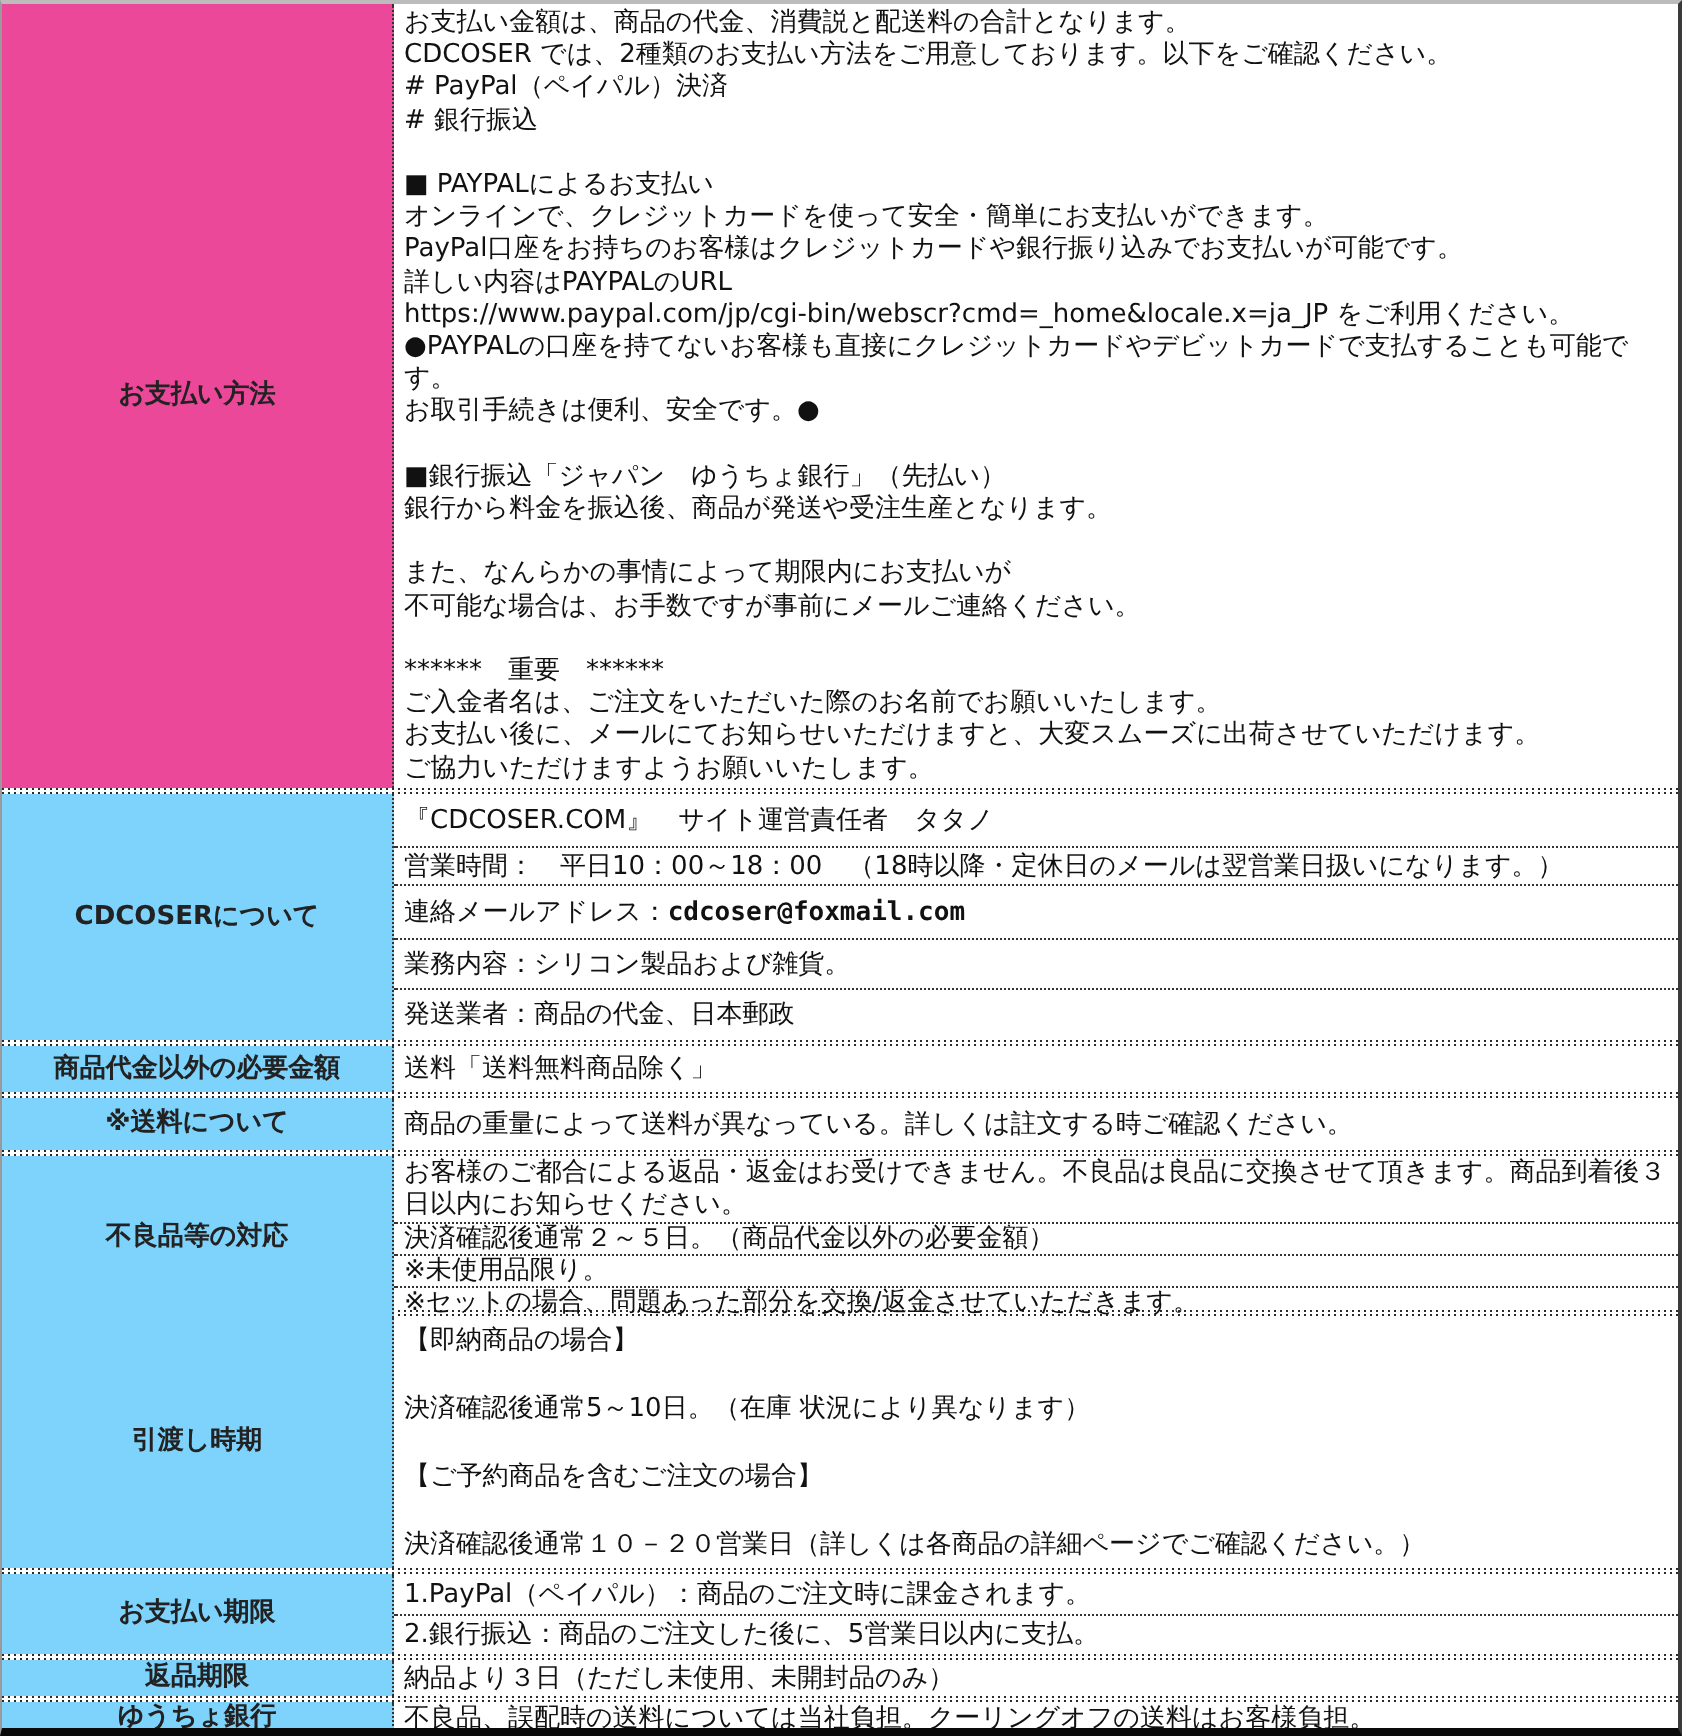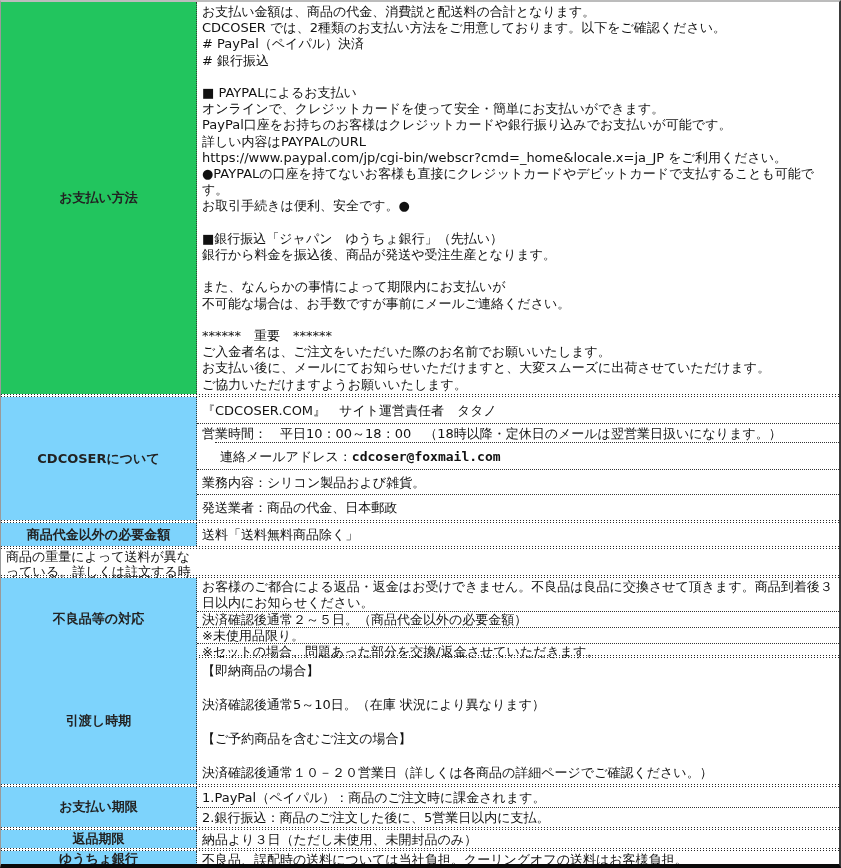--- a/index.html
+++ b/index.html
@@ -13,21 +13,21 @@
     color:#111;
   }
   .sec{display:grid;grid-template-columns:196px 1fr;box-sizing:border-box;}
   .hd{
     border-right:1px dotted #333;
     display:flex;align-items:center;justify-content:center;
     font-weight:bold;font-size:13px;color:#222;
     background:#7dd3fc;text-align:center;
     padding:0 6px;box-sizing:border-box;line-height:16px;
   }
-  .sec1 .hd{background:#22c55e;}
+  .sec1 .hd{background:#ec4899;}
   .bd{font-size:13px;box-sizing:border-box;min-width:0;}
   .pre{white-space:pre-wrap;line-height:16.2px;padding:2px 4px 0 5px;overflow:hidden;}
   .sub{
     display:flex;align-items:center;
     padding:0 5px;line-height:15px;box-sizing:border-box;font-size:13px;
   }
   .sub + .sub{border-top:1px dotted #333;}
   .sub.top{display:block;align-items:initial;padding-top:1px;line-height:16px;}
   .divider{
     height:3px;
@@ -46,21 +46,21 @@
   .sec4{height:26px;}
   .sec5{height:77px;}
   .sec6{height:126px;}
   .sec7{height:40px;}
   .sec8{height:18px;}
   .sec9{height:16px;}
   .sec6 .pre{line-height:17px;padding:4px 4px 0 5px;}
   
   .mh26{min-height:26px;}
   .mh19{min-height:19px;}
-  .mh27{min-height:27px;margin-left:18px;}
+  .mh27{min-height:27px;}
   .mh25{min-height:25px;}
   .mh33{min-height:33px;}
   .mh15{min-height:15px;}
   .mh14{min-height:14px;}
   .mh20{min-height:20px;}
   .fill{height:100%;}
 </style>
 </head>
 <body>
 
@@ -114,20 +114,21 @@
   <section class="sec sec3">
     <div class="hd">商品代金以外の必要金額</div>
     <div class="bd">
       <div class="sub fill">送料「送料無料商品除く」</div>
     </div>
   </section>
 
   <div class="divider"></div>
 
   <section class="sec sec4">
+    <div class="hd">※送料について</div>
     <div class="bd">
       <div class="sub fill">商品の重量によって送料が異なっている。詳しくは註文する時ご確認ください。</div>
     </div>
   </section>
 
   <div class="divider"></div>
 
   <section class="sec sec5">
     <div class="hd">不良品等の対応</div>
     <div class="bd">

